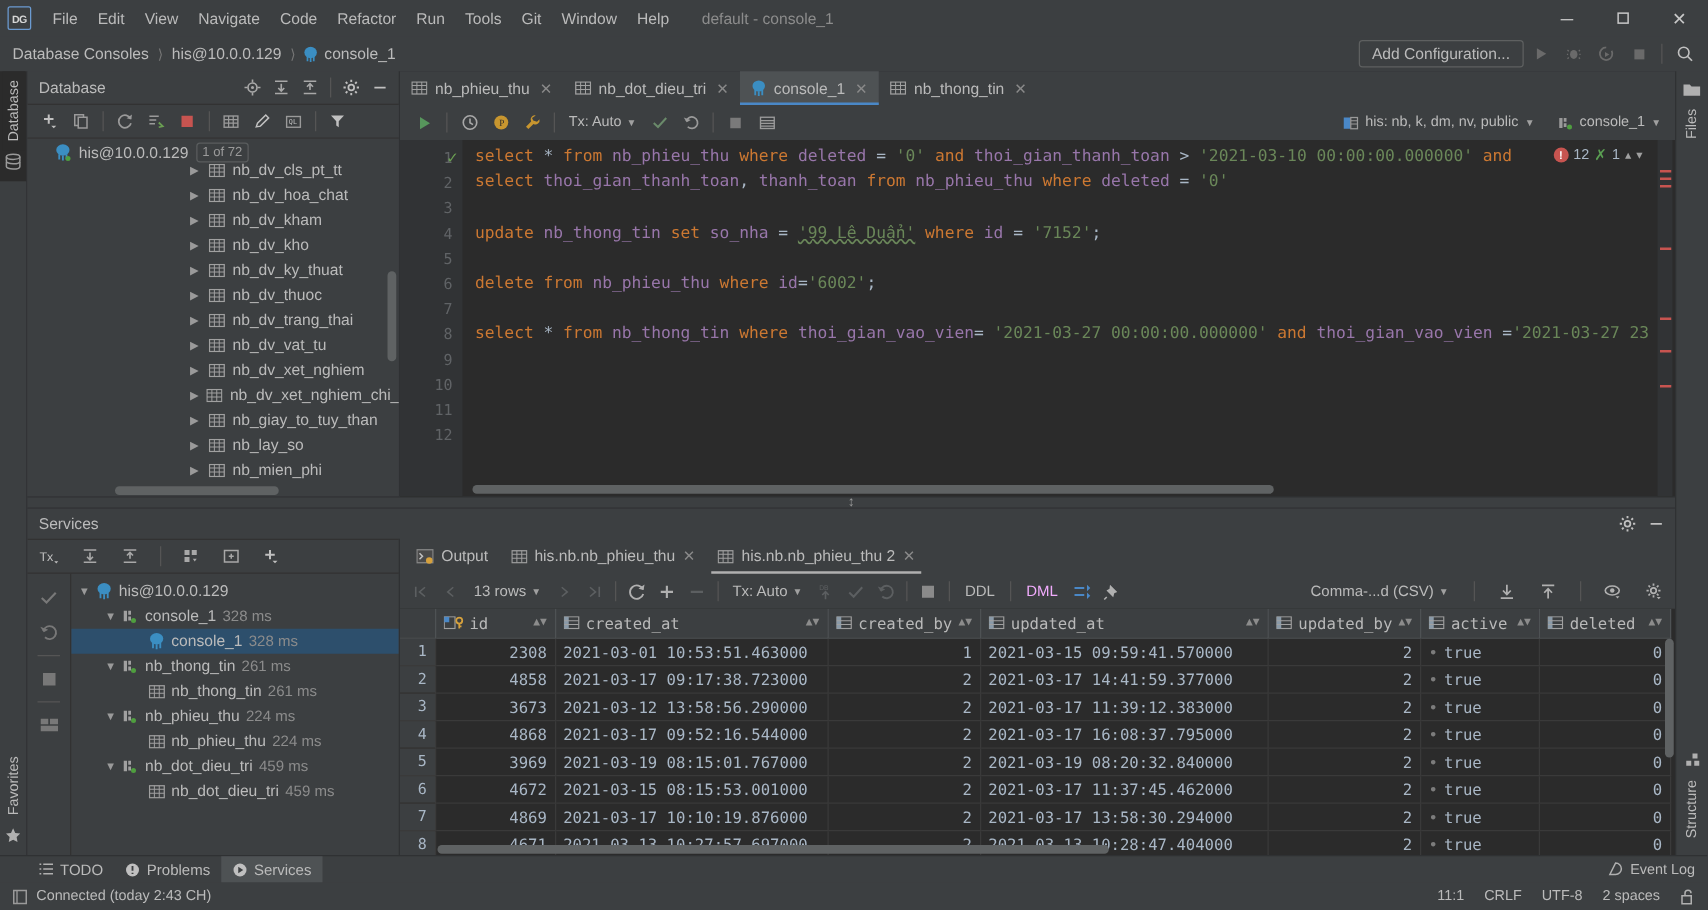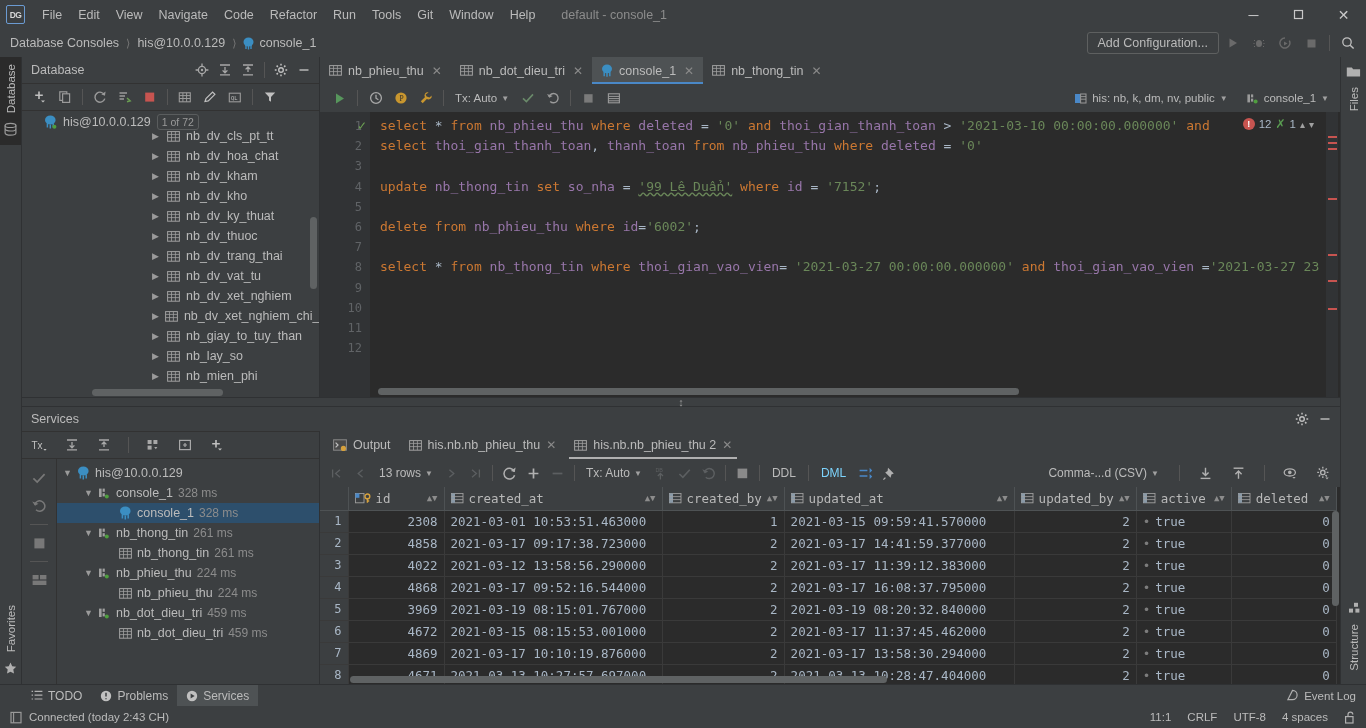--- a/index.html
+++ b/index.html
@@ -135,21 +135,21 @@
   .svc-right{flex:1;display:flex;flex-direction:column;min-width:0;}
   .rtabs{height:28px;display:flex;align-items:stretch;flex:0 0 28px;padding-left:4px;}
   .rtab{display:flex;align-items:center;gap:6px;padding:0 9px;font-size:12.5px;color:#bbbbbb;position:relative;white-space:nowrap;}
   .rtab.active:after{content:"";position:absolute;left:4px;right:4px;bottom:0;height:2px;background:#b0b0b0;}
   .rtab .x{color:#8a8a8a;font-size:12px;}
   .gtoolbar{height:28px;display:flex;align-items:center;padding:0 5px;flex:0 0 28px;gap:1px;}
   .gb{width:23px;height:23px;display:flex;align-items:center;justify-content:center;color:#9a9a9a;}
   .gb.dis{color:#5c5f61;}
   .rows-chip{display:flex;align-items:center;gap:4px;font-size:12px;color:#bbbbbb;padding:2px 6px;}
   .txt-btn{font-size:12px;color:#bbbbbb;padding:2px 7px;}
-  .txt-btn.dis{color:#7dd3fc;}
+  .txt-btn.dis{color:#f0abfc;}
   .gsep{width:1px;height:16px;background:#555;margin:0 4px;}
   .gright{margin-left:auto;display:flex;align-items:center;gap:10px;text-align:center;}
 
   
   .grid-wrap{flex:1;min-height:0;overflow:hidden;background:#2b2b2b;position:relative;}
   table.grid{border-collapse:collapse;font-family:"DejaVu Sans Mono",monospace;font-size:12.5px;table-layout:fixed;}
   table.grid th{background:#3c3f41;color:#b9b9b9;font-weight:normal;height:23px;border-right:1px solid #4e5254;
     border-bottom:1px solid #4e5254;padding:0 6px;font-family:"DejaVu Sans Mono",monospace;font-size:12.5px;}
   .th-in{display:flex;align-items:center;gap:5px;white-space:nowrap;}
   .th-in .nm{flex:1;text-align:left;}
@@ -1162,21 +1162,21 @@
                       <td style="width: 96px; text-align: right;">4858</td>
                       <td style="width: 218px;">2021-03-17 09:17:38.723000</td>
                       <td style="width: 120px; text-align: right;">2</td>
                       <td style="width: 230px;">2021-03-17 14:41:59.377000</td>
                       <td style="width: 115px; text-align: right;">2</td>
                       <td style="width: 95px;"><span class="bdot">•</span><span>true</span></td>
                       <td style="width: 105px; text-align: right;">0</td>
                     </tr>
                     <tr>
                       <td class="rn">3</td>
-                      <td style="width: 96px; text-align: right;">4022</td>
+                      <td style="width: 96px; text-align: right;">3673</td>
                       <td style="width: 218px;">2021-03-12 13:58:56.290000</td>
                       <td style="width: 120px; text-align: right;">2</td>
                       <td style="width: 230px;">2021-03-17 11:39:12.383000</td>
                       <td style="width: 115px; text-align: right;">2</td>
                       <td style="width: 95px;"><span class="bdot">•</span><span>true</span></td>
                       <td style="width: 105px; text-align: right;">0</td>
                     </tr>
                     <tr>
                       <td class="rn">4</td>
                       <td style="width: 96px; text-align: right;">4868</td>
@@ -1303,21 +1303,21 @@
       <svg width="12" height="13" viewBox="0 0 12 13">
           <rect x="1" y="1.4" width="10" height="10.4" fill="none" stroke="#9a9a9a" stroke-width="1.2"></rect>
           <path d="M3.6 1.4 V11.8" stroke="#9a9a9a" stroke-width="1.1"></path>
         </svg>
     </span>
     <span class="sb-item">Connected (today 2:43 CH)</span>
     <div class="sb-right">
       <span class="sb-item">11:1</span>
       <span class="sb-item">CRLF</span>
       <span class="sb-item">UTF-8</span>
-      <span class="sb-item">4 spaces</span>
+      <span class="sb-item">2 spaces</span>
       <span>
         <svg width="12" height="13" viewBox="0 0 12 13">
             <rect x="1.6" y="5.6" width="7.4" height="6.4" fill="none" stroke="#b0b0b0" stroke-width="1.2"></rect>
             <path d="M4 5.6 V3.6 a2.4 2.4 0 0 1 4.8 0" fill="none" stroke="#b0b0b0" stroke-width="1.2"></path>
           </svg>
       </span>
     </div>
   </div>
 </div>
 

